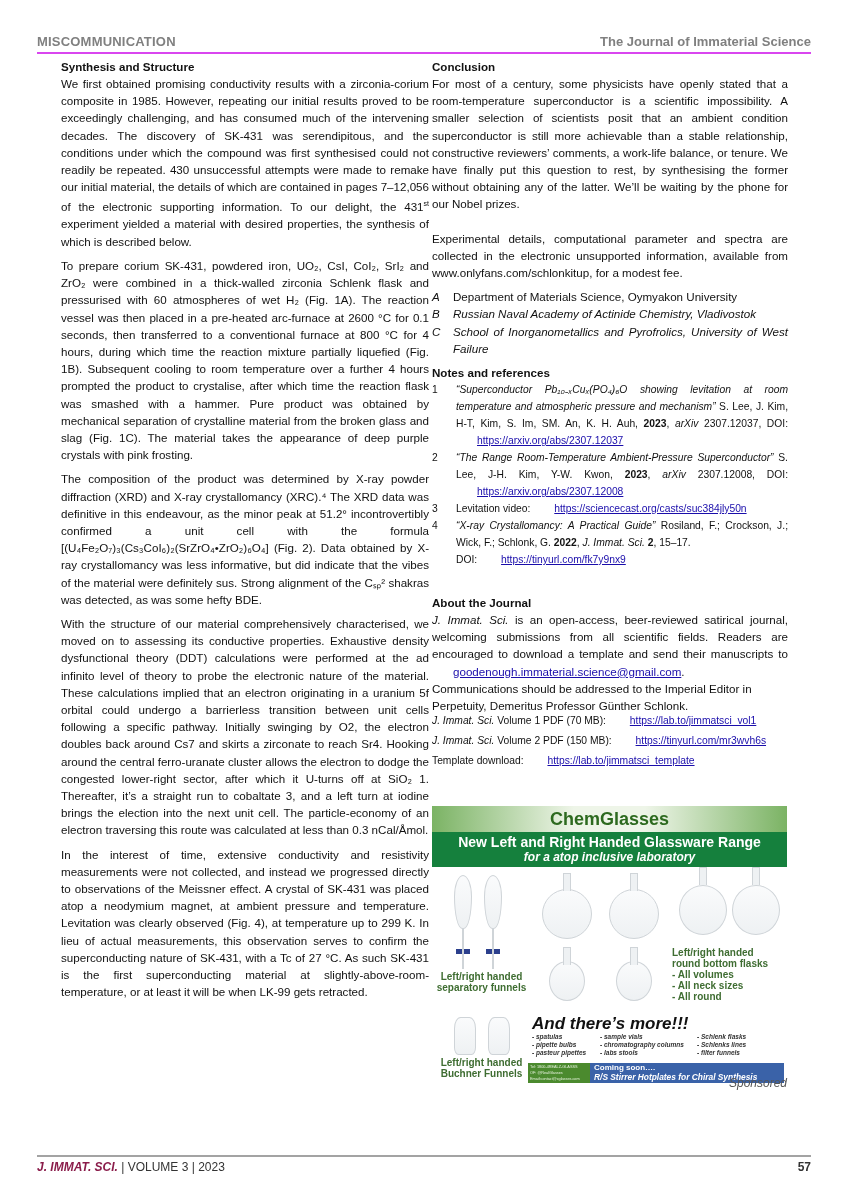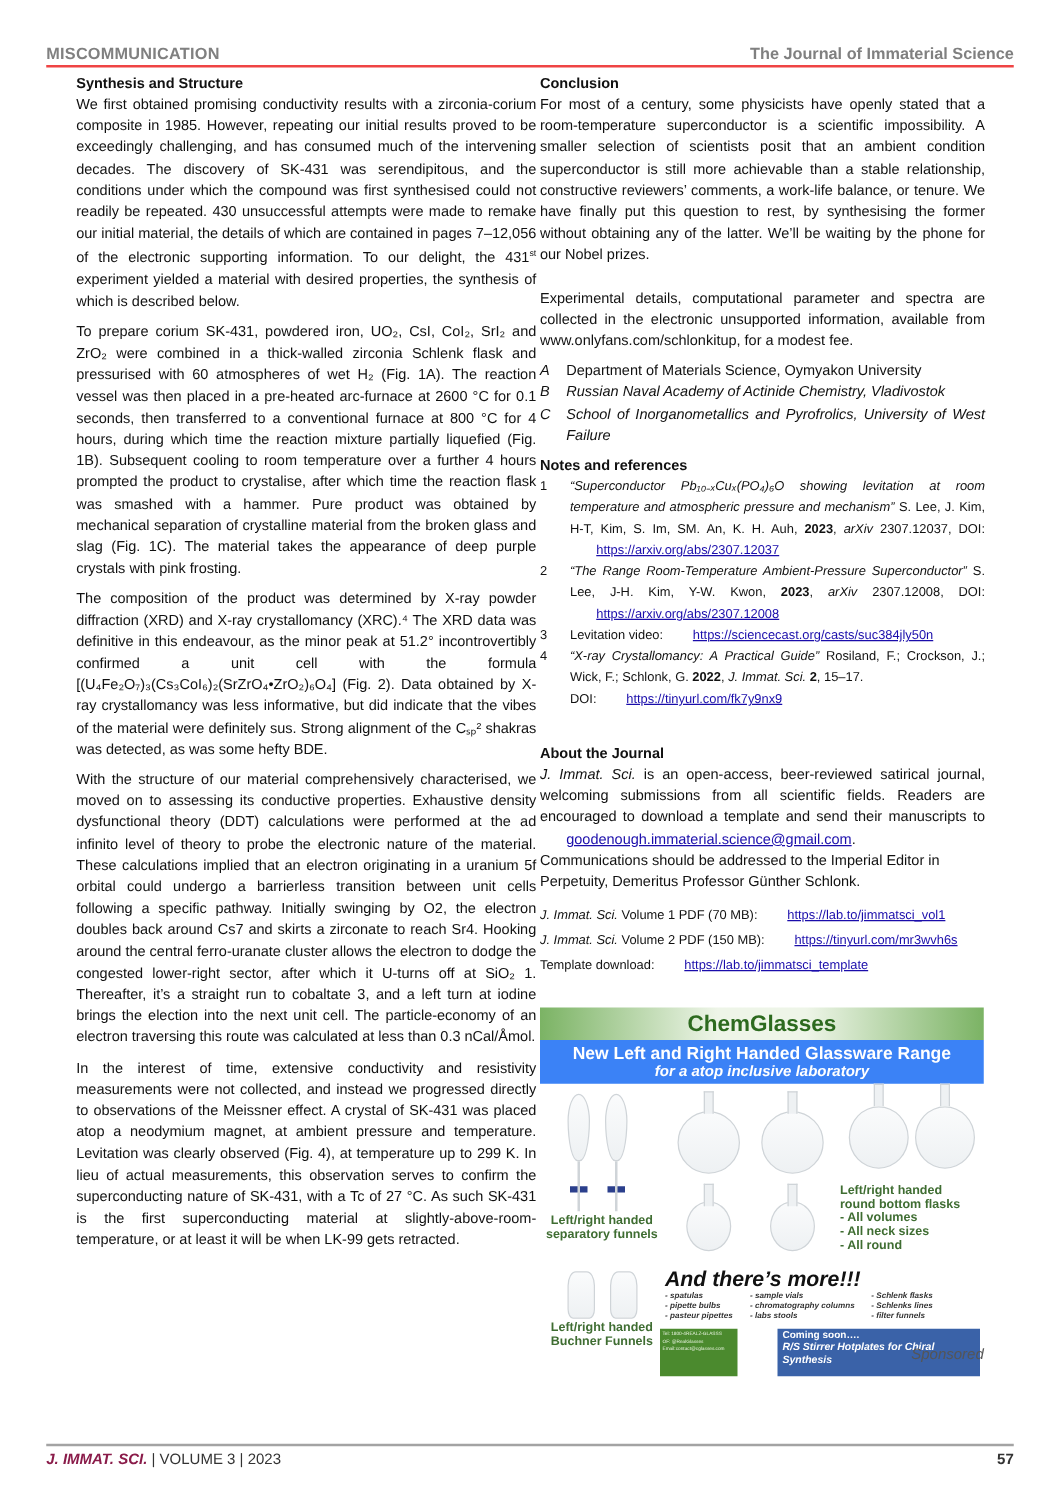--- a/index.html
+++ b/index.html
@@ -1,19 +1,19 @@
 <!DOCTYPE html>
 <html><head>
 <meta charset="utf-8">
 <style>
   * { box-sizing: border-box; margin: 0; padding: 0; }
   html, body { width: 848px; height: 1200px; background: #ffffff; }
   body { position: relative; font-family: "Liberation Sans", sans-serif; color: #111; overflow: hidden; }
 
-  .hdr { position: absolute; left: 37px; right: 37px; top: 34px; height: 20px; border-bottom: 2px solid #ef4444; display: flex; justify-content: space-between; align-items: flex-end; padding-bottom: 2px; }
+  .hdr { position: absolute; left: 37px; right: 37px; top: 34px; height: 20px; border-bottom: 2px solid #d946ef; display: flex; justify-content: space-between; padding-bottom: 12px; }
   .hdr .left { font-size: 13px; font-weight: bold; color: #808080; letter-spacing: 0.2px; }
   .hdr .right { font-size: 13px; font-weight: bold; color: #808080; }
 
   .col { position: absolute; top: 58px; font-size: 11.6px; line-height: 17.2px; }
   .col.left { left: 61px; width: 368px; }
   .col.right { left: 432px; width: 356px; }
   .col p { text-align: justify; }
   .h { font-weight: bold; font-size: 11.6px; line-height: 17px; }
   .gap { height: 7px; }
   .biggap { height: 17px; }
@@ -22,40 +22,40 @@
   .aff .k { width: 21px; font-style: italic; flex: none; }
   .aff .v { flex: 1; text-align: justify; }
   .aff.it .v { font-style: italic; }
 
   .refs { font-size: 10.3px; line-height: 17px; }
   .ref { display: flex; }
   .ref .n { width: 24px; flex: none; }
   .ref .t { flex: 1; text-align: justify; }
   a, .lnk { color: #1a0dab; text-decoration: underline; padding-left: 21px; }
 
-  .small { font-size: 10.3px; line-height: 13px; margin-top: 12px; }
+  .small { font-size: 10.3px; line-height: 13px; }
   .small-row { margin-top: 7px; }
 
   
   .ad { position: absolute; left: 432px; top: 806px; width: 355px; height: 275px; background: #fff; }
   .ad-top { height: 26px; background: linear-gradient(90deg, #7bb364 0%, #eef5e8 40%, #eef5e8 60%, #7bb364 100%); text-align: center; font-weight: bold; font-size: 18px; color: #2d6a1f; line-height: 26px; }
-  .ad-blue { height: 35px; background: #3b82f6; color: #fff; text-align: center; padding-top: 2px; }
+  .ad-blue { height: 35px; background: #15803d; color: #fff; text-align: center; padding-top: 2px; }
   .ad-blue .l1 { font-weight: bold; font-size: 14px; line-height: 16px; }
   .ad-blue .l2 { font-weight: bold; font-style: italic; font-size: 12px; line-height: 15px; }
   .ad-body { position: relative; height: 214px; }
   .flask { position: absolute; border: 1px solid #cfd4d8; background: linear-gradient(180deg,#fafbfc,#eef1f3); }
   .rb { border-radius: 50%; }
   .neck { position: absolute; width: 8px; height: 18px; background: #eef1f3; border: 1px solid #cfd4d8; border-bottom: none; }
   .sep { position: absolute; width: 18px; height: 54px; border-radius: 50% 50% 45% 45% / 40% 40% 60% 60%; border: 1px solid #cfd4d8; background: linear-gradient(180deg,#fafbfc,#eef1f3); }
   .stopcock { position: absolute; width: 14px; height: 5px; background: #2b3f8c; }
   .ad-lbl { position: absolute; font-weight: bold; color: #3f6d32; font-size: 10px; line-height: 11px; text-align: center; }
   .ad-lbl.lft { text-align: left; }
   .more-title { position: absolute; left: 100px; top: 147px; font-style: italic; font-weight: bold; font-size: 17px; color: #111; }
   .more-col { position: absolute; top: 166px; font-style: italic; font-weight: bold; font-size: 6.5px; line-height: 8px; color: #333; }
-  .ad-foot { position: absolute; left: 96px; top: 196px; width: 256px; height: 38px; display: flex; gap: 32px; }
+  .ad-foot { position: absolute; left: 96px; top: 196px; width: 256px; height: 20px; display: flex; }
   .ad-foot .g { width: 62px; background: #4b8a2e; color: #e8f3df; font-size: 3.8px; line-height: 6px; padding: 1px 2px; }
   .ad-foot .b { flex: 1; background: #3a62a8; color: #fff; padding-left: 4px; }
   .ad-foot .b .c1 { font-weight: bold; font-size: 8px; line-height: 9px; }
   .ad-foot .b .c2 { font-weight: bold; font-style: italic; font-size: 8.4px; line-height: 10px; }
   .sponsored { position: absolute; right: 61px; top: 1076px; font-style: italic; font-size: 12px; color: #555; }
 
   .ftr { position: absolute; left: 37px; right: 37px; top: 1155px; border-top: 2px solid #a3a3a3; display: flex; justify-content: space-between; padding-top: 3px; font-size: 12px; }
   .ftr .jn { color: #8a1c4a; font-weight: bold; font-style: italic; }
   .ftr .vol { color: #333; }
   .ftr .pg { font-weight: bold; color: #333; }

